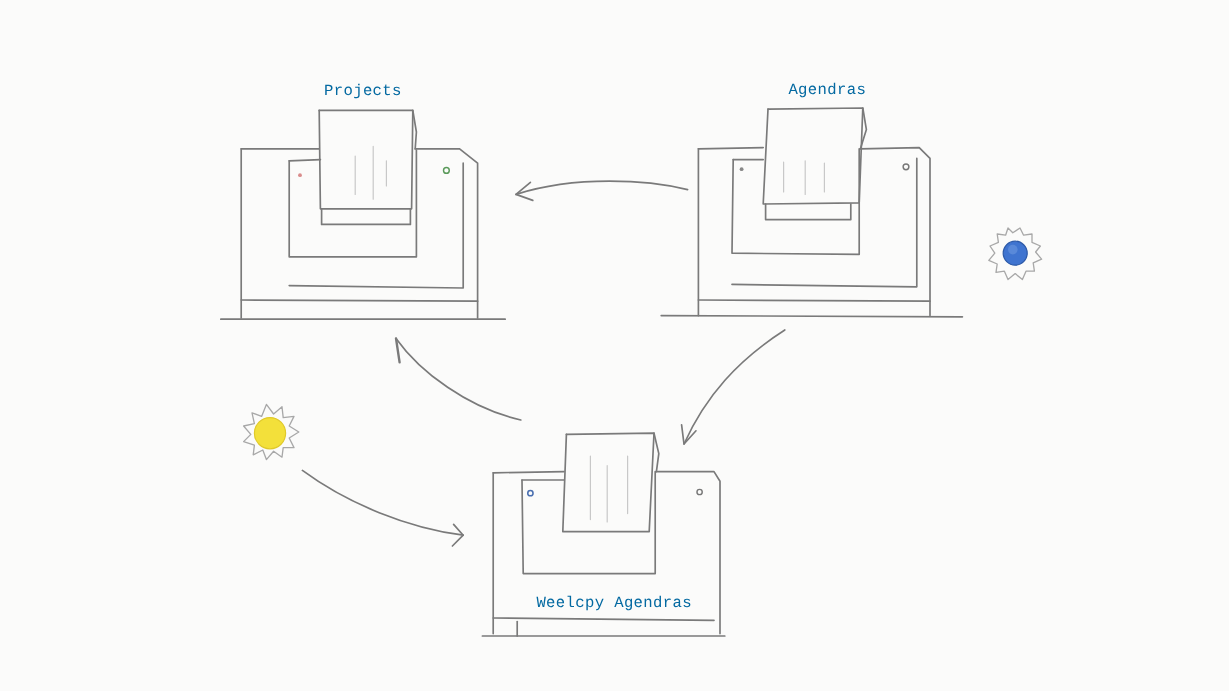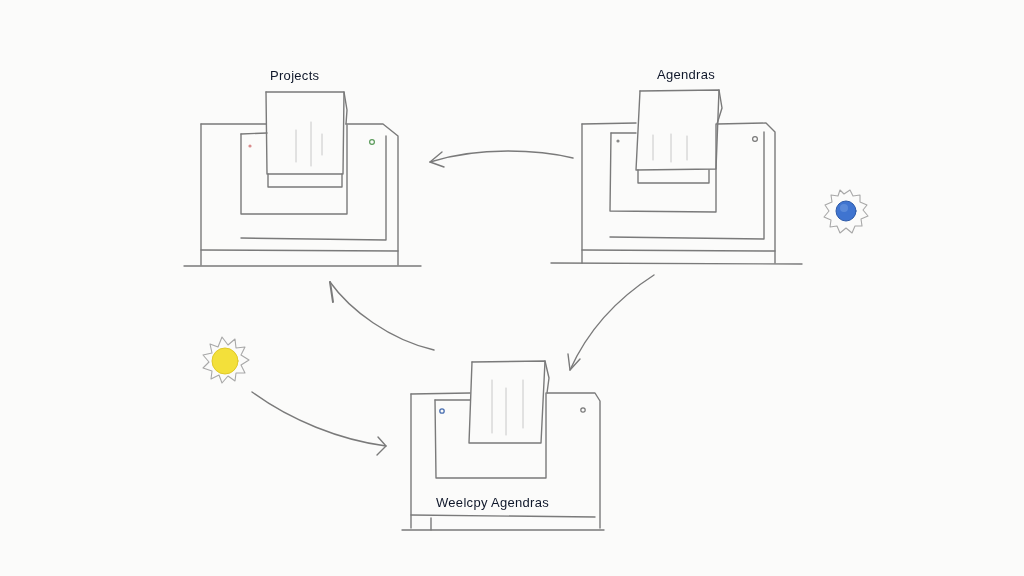--- a/index.html
+++ b/index.html
@@ -4,23 +4,23 @@
   <style>
     html, body { margin: 0; padding: 0; }
     body {
       width: 1024px; height: 576px; overflow: hidden;
       background: #fbfbfa;
       font-family: "DejaVu Sans", sans-serif;
     }
     #canvas { position: absolute; left: 0; top: 0; width: 1024px; height: 576px; }
     .label {
       position: absolute;
-      font-family: Liberation Sans, sans-serif;
+      font-family: Liberation Mono, monospace;
       font-size: 13px;
-      color: #0f172a;
+      color: #0369a1;
       letter-spacing: 0.3px;
       white-space: nowrap;
     }
   </style>
 </head>
 <body>
 
 <svg id="canvas" viewBox="0 0 1024 576" fill="none" stroke="#7a7a7a" stroke-width="1.4" stroke-linecap="round" stroke-linejoin="round">
 
   <g>
@@ -100,13 +100,13 @@
   </g>
 
   <g transform="translate(225,360)">
     <path d="M-3 -23 L3 -15 L10 -21 L11 -12 L20 -13 L16 -5 L24 0 L16 5 L20 13 L11 13 L10 21 L3 16 L-3 23 L-6 15 L-14 19 L-13 11 L-22 8 L-16 2 L-22 -5 L-13 -7 L-15 -16 L-7 -13 Z" stroke="#a8a8a8" stroke-width="1.1" fill="#fbfbfa"></path>
     <circle cx="0" cy="1" r="13" fill="#f3e03a" stroke="#e0c92a" stroke-width="1"></circle>
   </g>
 </svg>
 
 <div class="label" style="left:270px; top:68px;">Projects</div>
 <div class="label" style="left:657px; top:67px;">Agendras</div>
-<div class="label" style="left:436px; top:495px;">Weelcpy Agendras</div>
+<div class="label" style="left:447px; top:495px;">Weelcpy Agendras</div>
 
 </body></html>

